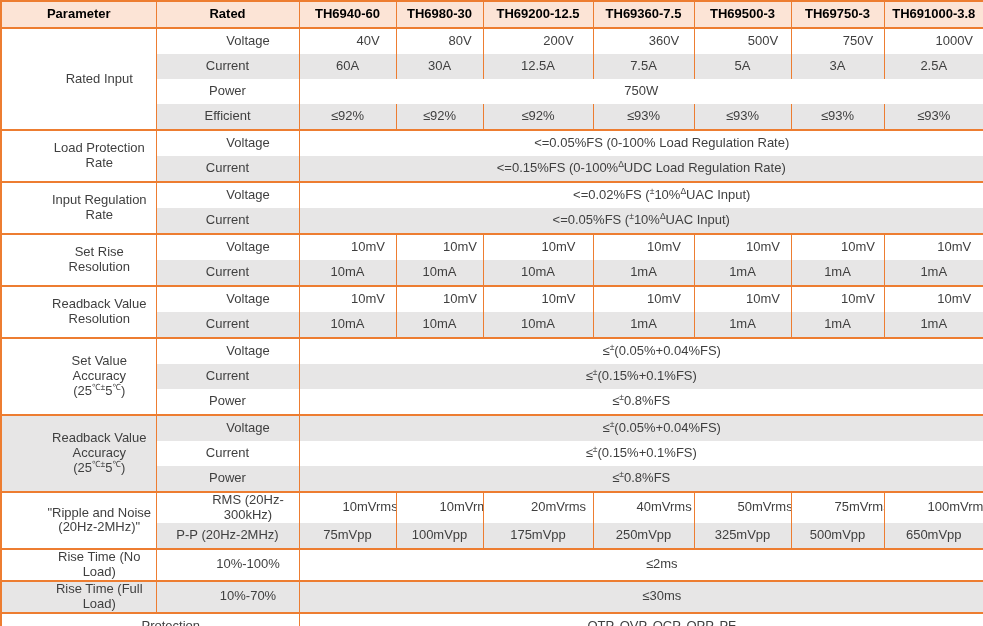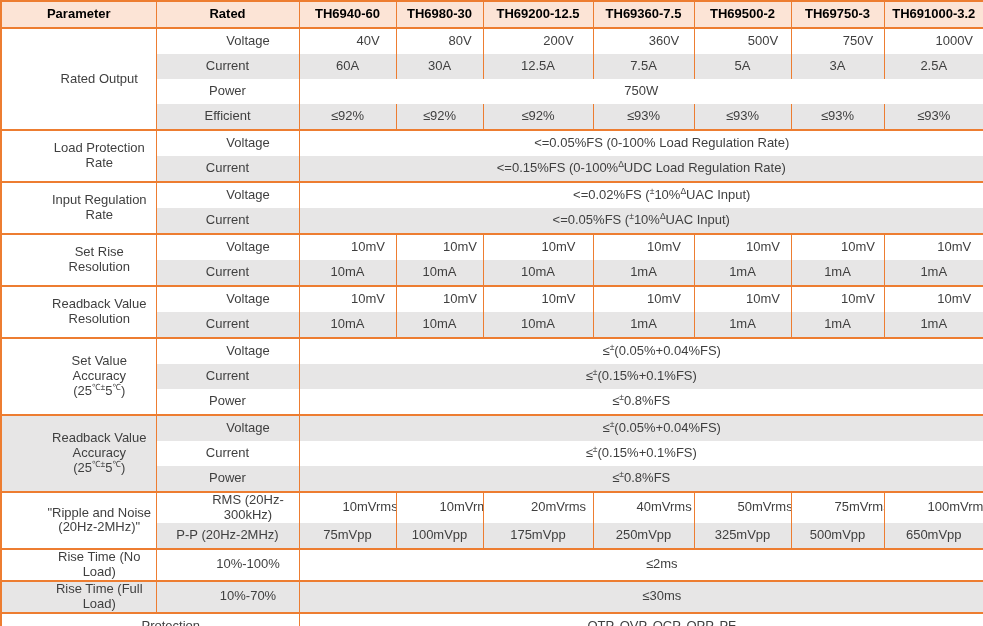--- a/index.html
+++ b/index.html
@@ -51,28 +51,28 @@
         <col style="width:100px">
     </colgroup>
     <thead>
       <tr>
           <th>Parameter</th>
           <th>Rated</th>
           <th>TH6940-60</th>
           <th>TH6980-30</th>
           <th>TH69200-12.5</th>
           <th>TH69360-7.5</th>
-          <th>TH69500-2</th>
+          <th>TH69500-3</th>
           <th>TH69750-3</th>
-          <th>TH691000-3.2</th>
+          <th>TH691000-3.8</th>
         </tr>
     </thead>
     <tbody>
         <tr class="w sec">
-          <td rowspan="4" class="pw">Rated Output</td>
+          <td rowspan="4" class="pw">Rated Input</td>
           <td>Voltage</td>
           <td>40V</td>
           <td>80V</td>
           <td>200V</td>
           <td>360V</td>
           <td>500V</td>
           <td>750V</td>
           <td>1000V</td>
         </tr>
         <tr class="g">

